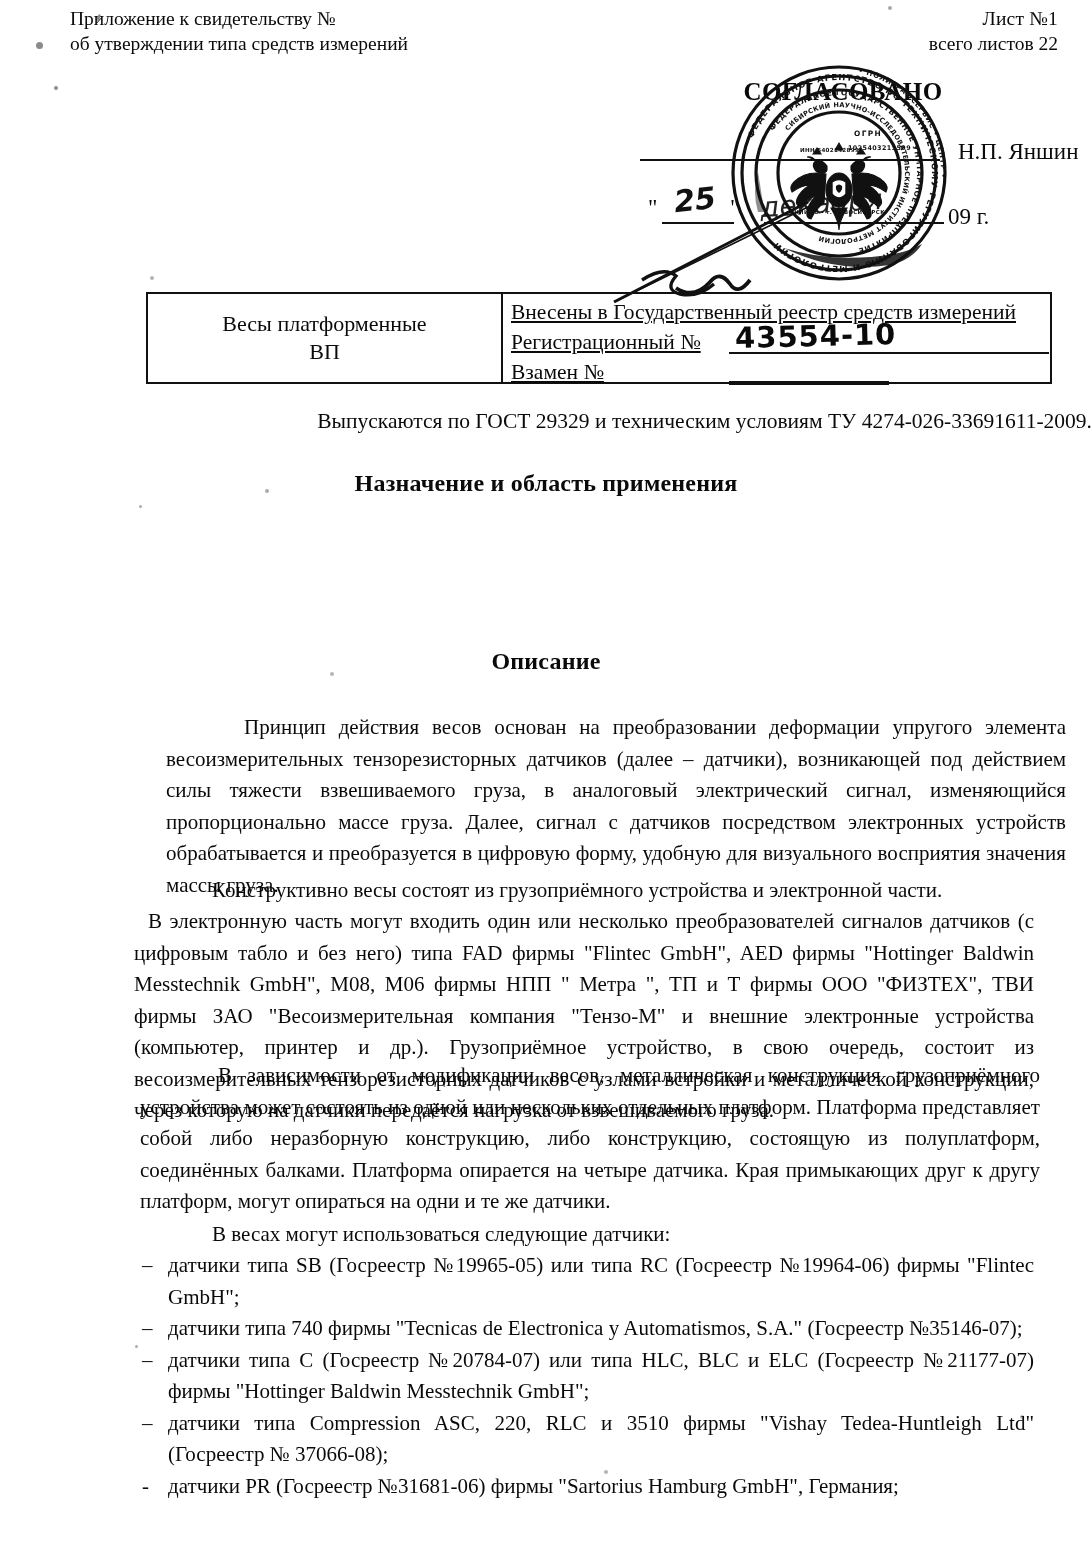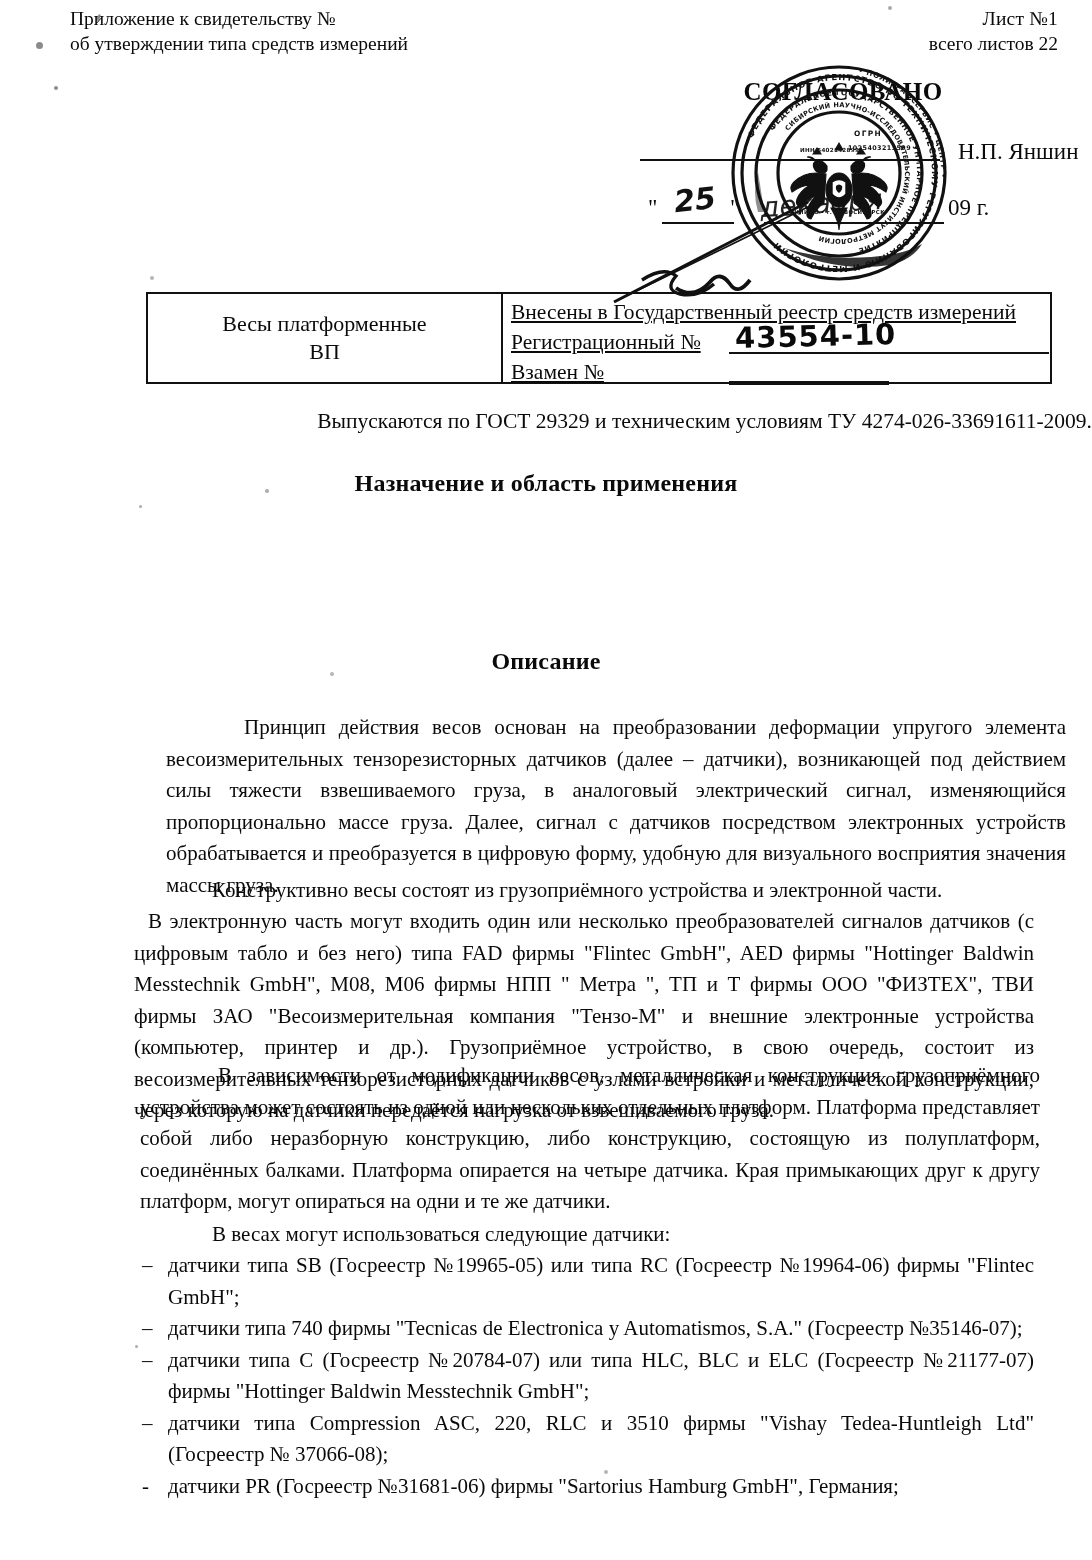--- a/index.html
+++ b/index.html
@@ -41,21 +41,21 @@
     position:absolute;left:0;top:19px;width:300px;height:1.6px;background:#111;
   }
   .sig-name{position:absolute;left:318px;top:-2px;font-size:23px;white-space:nowrap;}
   .date-row{
     position:relative;margin-top:22px;height:34px;font-size:23px;
   }
   .q1{position:absolute;left:8px;top:2px;}
   .q2{position:absolute;left:90px;top:2px;}
   .date-blank1{position:absolute;left:22px;top:30px;width:72px;height:1.6px;background:#111;}
   .date-blank2{position:absolute;left:124px;top:30px;width:180px;height:1.6px;background:#111;}
-  .year{position:absolute;left:308px;top:2px;white-space:nowrap;}
+  .year{position:absolute;left:308px;top:11px;white-space:nowrap;}
   .hand-day{
     position:absolute;left:34px;top:-6px;
     font-family:"DejaVu Sans", sans-serif;
     font-size:30px;font-style:italic;font-weight:600;
     transform:rotate(-6deg);color:#111;
   }
   .hand-month{
     position:absolute;left:120px;top:-2px;
     font-family:"DejaVu Sans", sans-serif;
     font-size:28px;font-style:italic;

